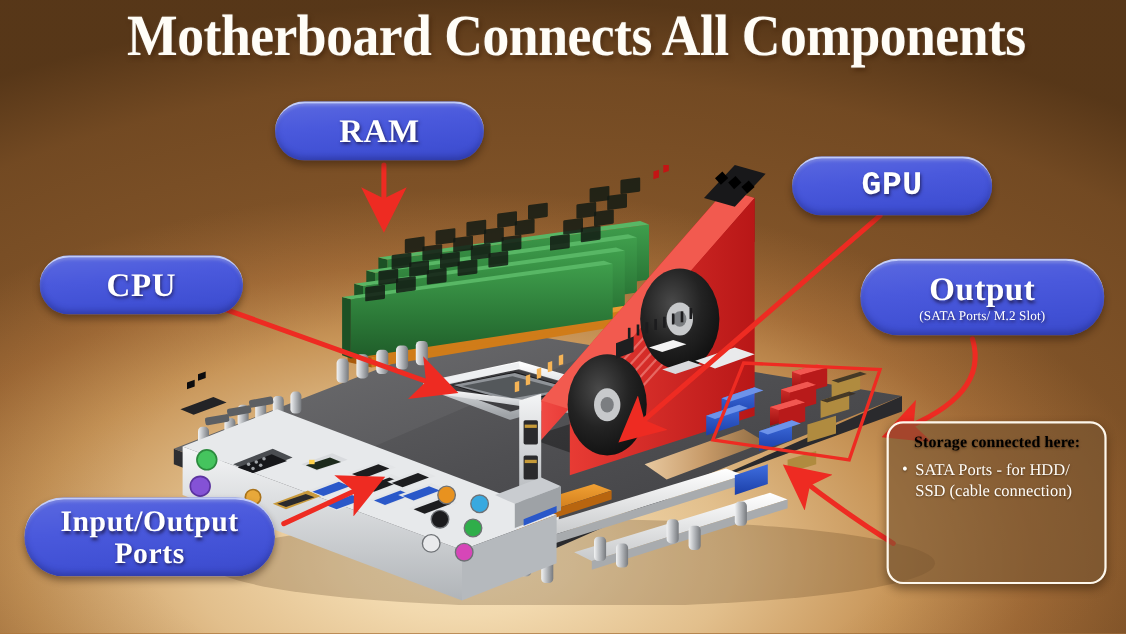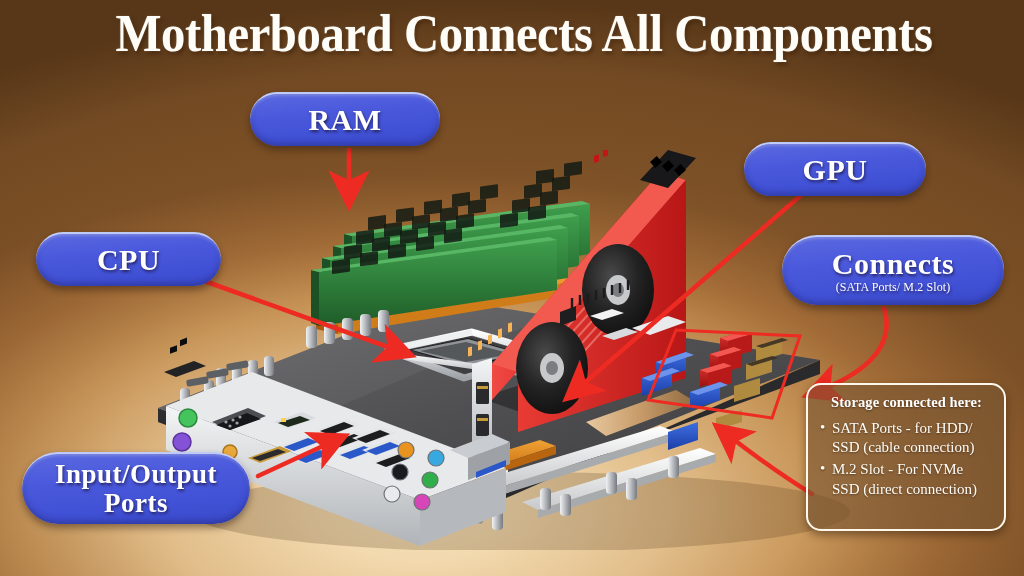--- a/index.html
+++ b/index.html
@@ -44,34 +44,34 @@
     color:#ffffff;
     font-family:"Liberation Serif", serif;
     text-shadow:1px 2px 3px rgba(25,20,60,.75);
   }
   .pill .main{font-weight:bold;font-size:30px;line-height:1.06;letter-spacing:.5px;}
   .pill .sub{font-size:12px;line-height:1.15;margin-top:1px;letter-spacing:.1px;}
   .pill.two .main{font-size:27px;}
 
   #pill-cpu{left:36px;top:232px;width:185px;height:52px;}
   #pill-ram{left:250px;top:92px;width:190px;height:52px;}
-  #pill-gpu{left:744px;top:142px;width:182px;height:52px;}
+  #pill-gpu{left:720px;top:142px;width:182px;height:52px;font-family:Liberation Mono, monospace;}
   #pill-storage{left:782px;top:235px;width:222px;height:68px;}
   #pill-io{left:22px;top:452px;width:228px;height:70px;align-items:center;}
 
   
   .callout{
     position:absolute;left:806px;top:383px;width:200px;height:148px;
     border:2.5px solid #fdf7ec;border-radius:15px;
     background:rgba(120,85,50,.62);
     box-shadow:0 4px 9px rgba(40,22,6,.45);
     padding:9px 8px 8px 9px;box-sizing:border-box;
     font-family:"Liberation Serif", serif;
   }
-  .callout h4{margin:0 0 8px 0;font-size:14.5px;font-weight:bold;color:#ffffff;
+  .callout h4{margin:0 0 8px 0;font-size:14.5px;font-weight:bold;color:#000000;
       text-align:center;letter-spacing:.1px;text-shadow:0 1px 2px rgba(40,20,5,.6);}
   .callout ul{margin:0;padding:0 2px 0 15px;list-style:none;}
   .callout li{position:relative;color:#fffdf8;font-size:15px;line-height:1.28;margin-bottom:3px;
       text-shadow:0 1px 2px rgba(40,20,5,.55);}
   .callout li:before{content:"\2022";position:absolute;left:-12px;top:-1px;font-size:15px;color:#fffdf8;}
 
   
   #board{position:absolute;left:120px;top:150px;width:760px;height:400px;}
 </style>
 </head>
@@ -500,30 +500,29 @@
 
   <div class="pill" id="pill-ram">
     <span class="main">RAM</span>
   </div>
 
   <div class="pill" id="pill-gpu">
     <span class="main">GPU</span>
   </div>
 
   <div class="pill" id="pill-storage">
-    <span class="main">Connects</span>
+    <span class="main">Output</span>
     <span class="sub">(SATA Ports/ M.2 Slot)</span>
   </div>
 
   <div class="pill two" id="pill-io">
     <span class="main">Input/Output</span>
     <span class="main">Ports</span>
   </div>
 
   <div class="callout">
     <h4>Storage connected here:</h4>
     <ul>
       <li>SATA Ports - for HDD/ SSD (cable connection)</li>
-      <li>M.2 Slot - For NVMe SSD (direct connection)</li>
     </ul>
   </div>
 
 </div>
 
 </body></html>

